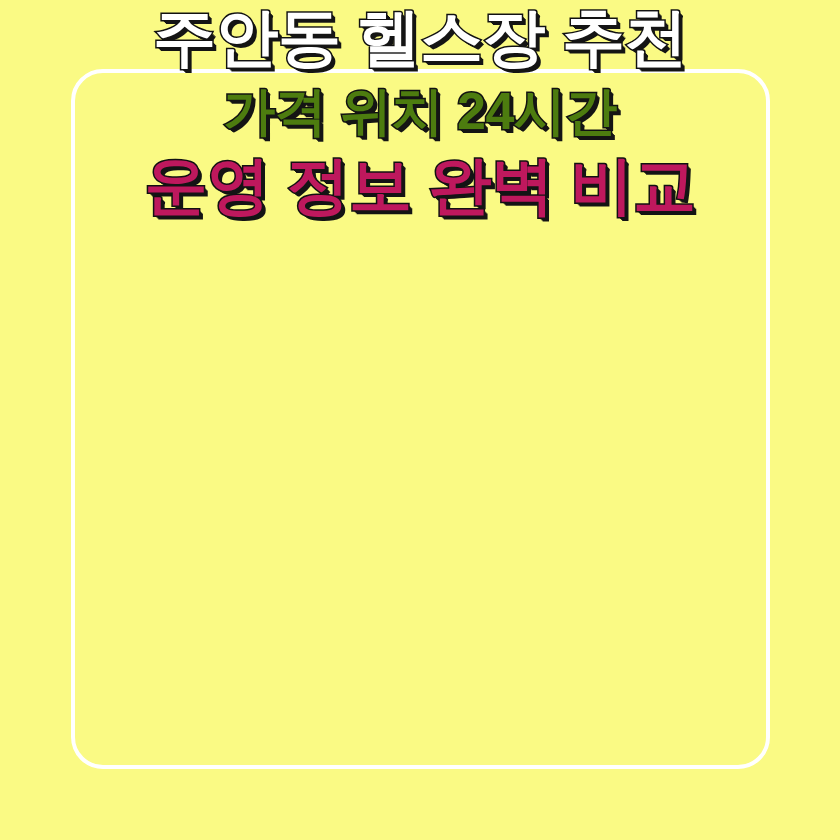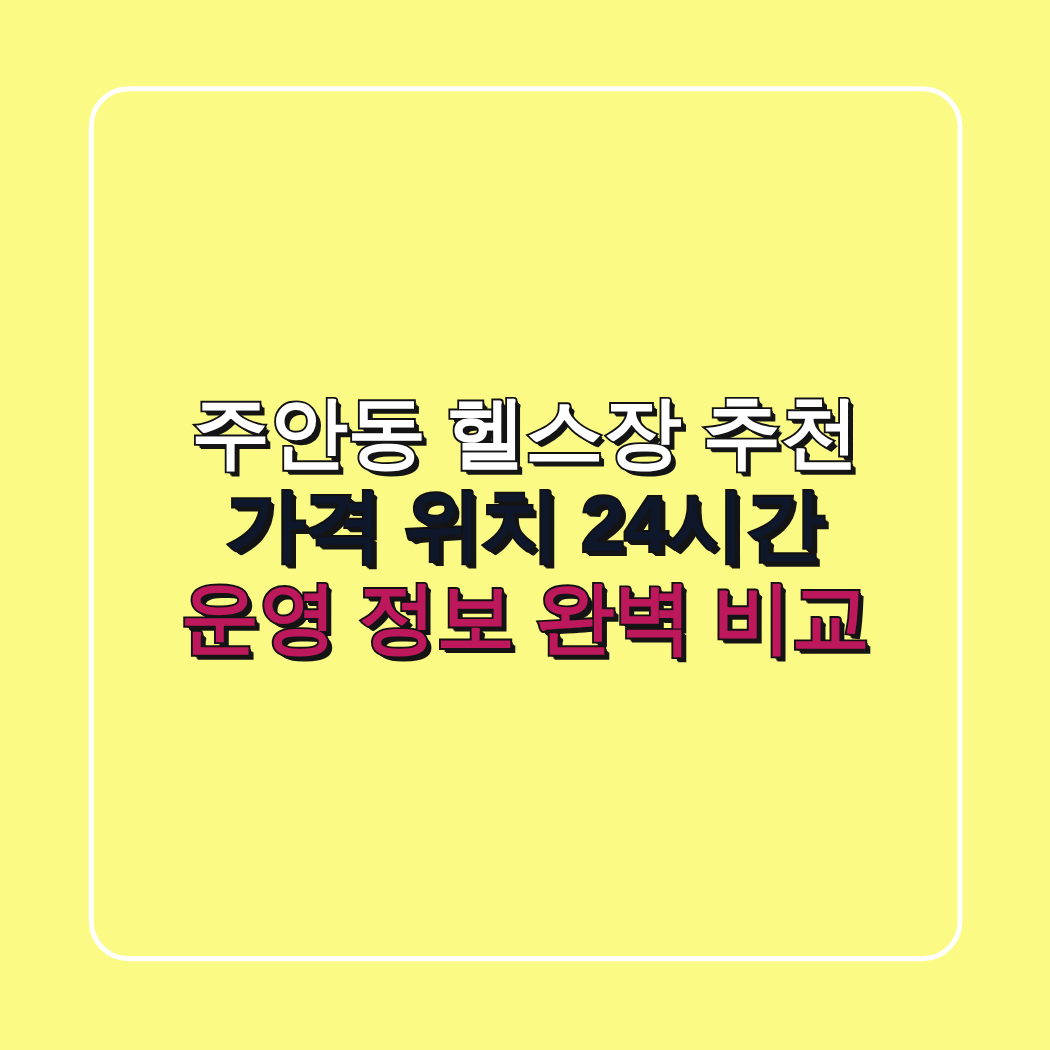--- a/index.html
+++ b/index.html
@@ -40,21 +40,20 @@
   
   #headline {
     position: absolute;
     left: 0;
     top: 0;
     width: 840px;
     height: 840px;
     display: flex;
     flex-direction: column;
     align-items: center;
-    justify-content: center;
     gap: 0;
   }
 
   .headline-line {
     display: block;
     width: 100%;
     text-align: center;
     font-family: "Liberation Sans", "DejaVu Sans", sans-serif;
     font-size: 63px;
     font-weight: 700;
@@ -72,17 +71,17 @@
 </style>
 </head>
 <body>
 
 <div id="canvas" style="background: rgb(250, 250, 132);">
 
   <div id="frame" style="border-color: rgb(255, 255, 255); border-width: 4px; border-radius: 32px; left: 71px; top: 69px; width: 699px; height: 700px;"></div>
 
   <div id="headline">
     <span class="headline-line" style="color: rgb(255, 255, 255); font-size: 63px; line-height: 74px; -webkit-text-stroke: 3px rgb(17, 17, 17); text-shadow: rgb(20, 20, 20) 4px 4px 0px, rgb(20, 20, 20) 3px 3px 0px, rgb(20, 20, 20) 2px 2px 0px;">주안동 헬스장 추천</span>
-    <span class="headline-line" style="color: #0f172a; font-size: 63px; line-height: 74px; -webkit-text-stroke: 3px rgb(17, 17, 17); text-shadow: rgb(20, 20, 20) 4px 4px 0px, rgb(20, 20, 20) 3px 3px 0px, rgb(20, 20, 20) 2px 2px 0px;">가격 위치 24시간</span>
+    <span class="headline-line" style="color: #4d7c0f; font-size: 52px; line-height: 74px; -webkit-text-stroke: 3px rgb(17, 17, 17); text-shadow: rgb(20, 20, 20) 4px 4px 0px, rgb(20, 20, 20) 3px 3px 0px, rgb(20, 20, 20) 2px 2px 0px;">가격 위치 24시간</span>
     <span class="headline-line" style="color: #be185d; font-size: 63px; line-height: 74px; -webkit-text-stroke: 3px rgb(17, 17, 17); text-shadow: rgb(20, 20, 20) 4px 4px 0px, rgb(20, 20, 20) 3px 3px 0px, rgb(20, 20, 20) 2px 2px 0px;">운영 정보 완벽 비교</span>
   </div>
 
 </div>
 
 </body></html>

